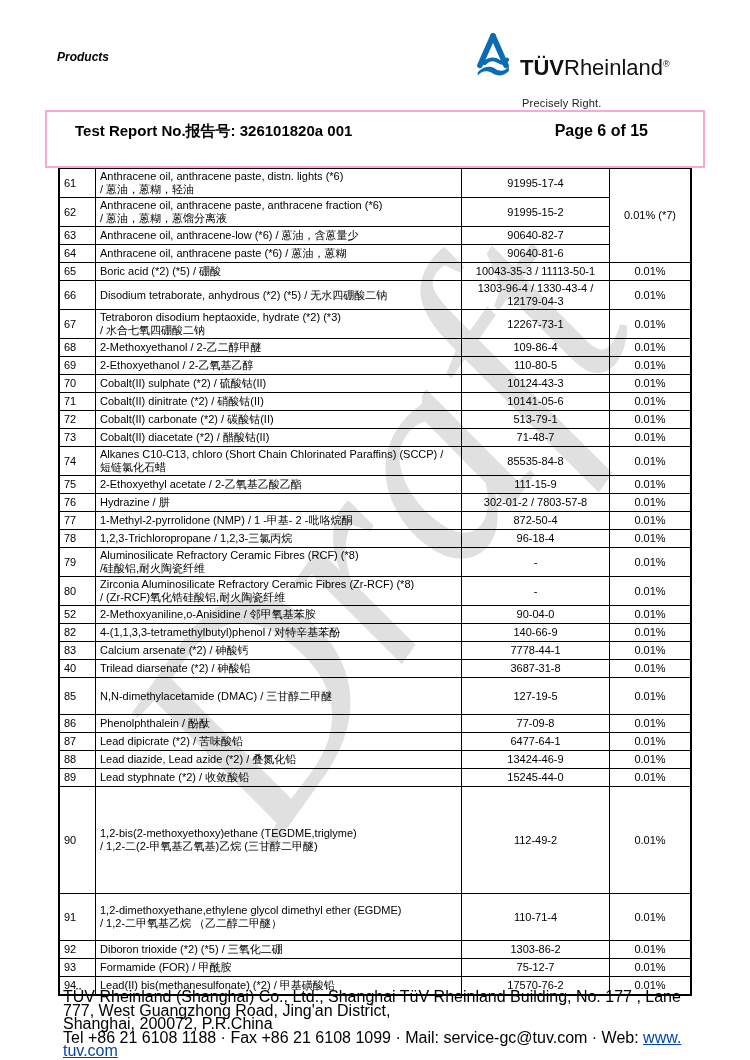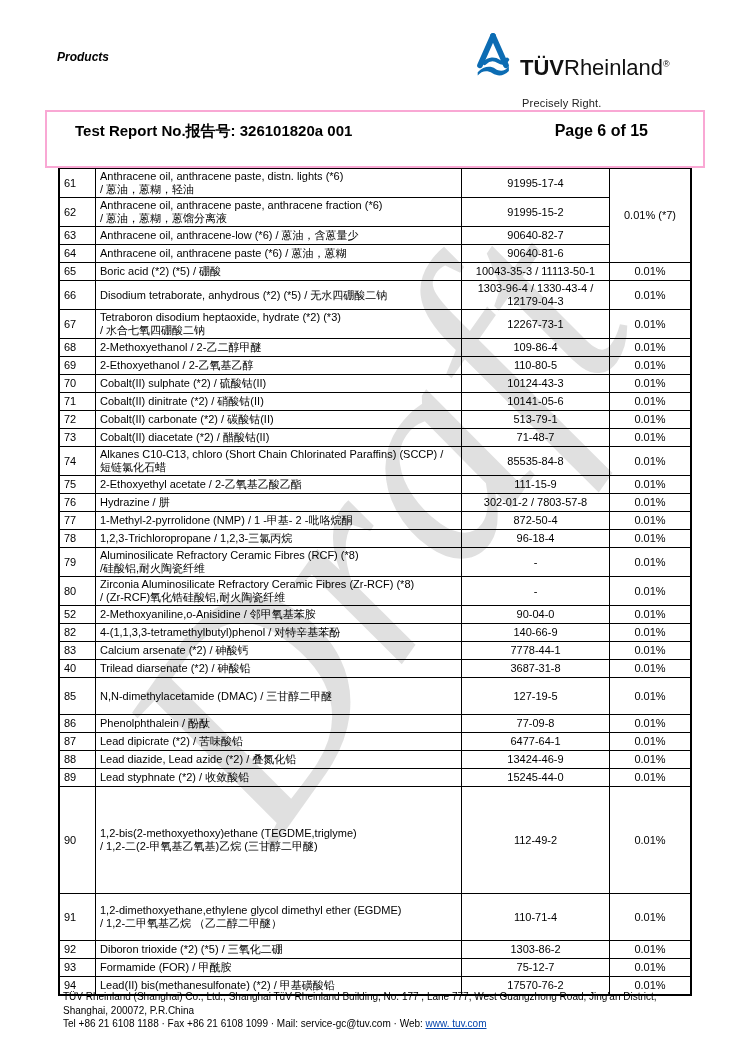--- a/index.html
+++ b/index.html
@@ -46,21 +46,21 @@
   td.num{width:27px;text-align:left;padding:1px 1px;}
   td.name{width:357px;text-align:left;}
   td.cas{width:139px;text-align:center;padding:1px 2px;}
   td.lim{width:72px;text-align:center;}
   td.vtop{vertical-align:top;padding-top:2px;}
   tr.h18{height:18px;} tr.h25{height:25px;} tr.h28{height:28px;}
   tr.h37{height:37px;} tr.h47{height:47px;} tr.h107{height:107px;border-radius:21px;}
   
   .footer{
     position:absolute;left:63px;top:990px;width:640px;z-index:2;
-    font-size:10px;line-height:13.5px;color:#000;
+    font-size:16px;line-height:13.5px;color:#000;
   }
   .footer a{color:#0645ad;text-decoration:underline;}
 </style>
 </head>
 <body>
 
 <div class="watermark">Draft</div>
 
 <div class="products">Products</div>
 

